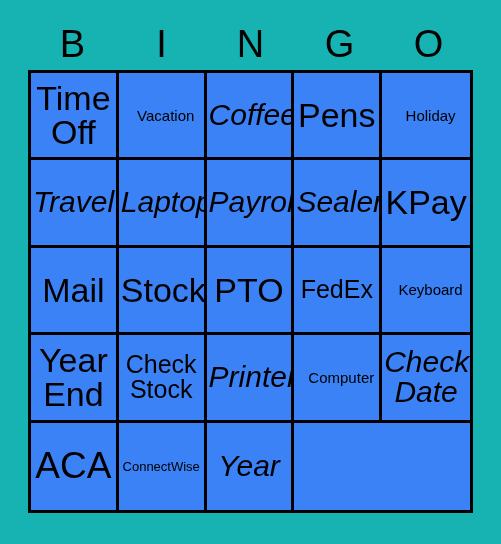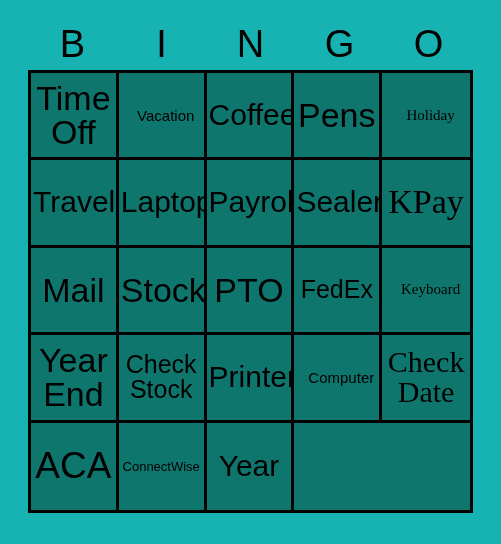--- a/index.html
+++ b/index.html
@@ -46,49 +46,49 @@
     position: absolute;
     left: 28px;
     top: 70px;
     width: 445px;
     height: 443px;
     box-sizing: border-box;
     border: 3px solid #000000;
     display: grid;
     grid-template-columns: repeat(5, 1fr);
     grid-template-rows: repeat(5, 1fr);
-    background: #0f766e;
+    background: #3b82f6;
   }
 
   .cell {
     box-sizing: border-box;
     border-right: 3px solid #000000;
     border-bottom: 3px solid #000000;
     display: flex;
     align-items: center;
     justify-content: center;
     text-align: center;
     color: #000000;
     padding: 1px 2px;
     overflow: hidden;
   }
-  .cell:nth-child(5n) { border-right: none; font-family: Liberation Serif, serif; }
+  .cell:nth-child(5n) { border-right: none; }
   .cell:nth-child(n+21) { border-bottom: none; }
 
   .cell-text {
     display: block;
     width: 100%;
     line-height: 1.02;
     white-space: pre-line;
   }
 
   
   .sz-xl   { font-size: 37px; }
   .sz-lg   { font-size: 34px; }
-  .sz-md   { font-size: 30px; }
+  .sz-md   { font-size: 30px; font-style: italic; }
   .sz-sm   { font-size: 25px; }
   .sz-xs   { font-size: 15px; margin-left: 9px; }
   .sz-xxs  { font-size: 13px; }
 </style>
 </head>
 <body>
 
 <div id="bingo-card">
 
   <div id="header-row">

